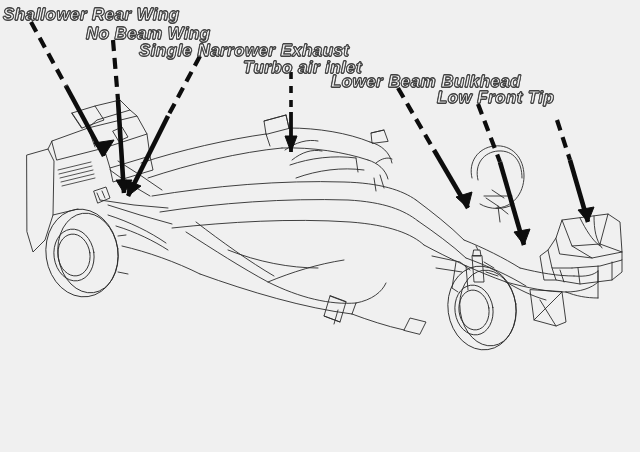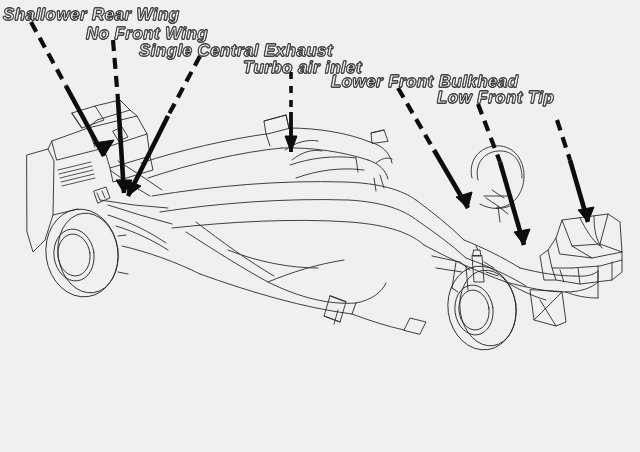--- a/index.html
+++ b/index.html
@@ -283,24 +283,24 @@
       <g>
         <line x1="557" y1="120" x2="570" y2="160" stroke-width="4.2" stroke-dasharray="11 7" stroke-linecap="butt"></line>
         <line x1="570" y1="160" x2="588" y2="222" stroke-width="4.6" stroke-linecap="butt"></line>
         <polygon points="588,222 578,210 594,207"></polygon>
       </g>
     </g>
   </svg>
 
   <div class="ann-label" style="left:3px;  top:6px;">Shallower Rear Wing</div>
 
-  <div class="ann-label" style="left:86px; top:25px;">No Front Wing</div>
-
-  <div class="ann-label" style="left:139px; top:42px;">Single Central Exhaust</div>
+  <div class="ann-label" style="left:86px; top:25px;">No Beam Wing</div>
+
+  <div class="ann-label" style="left:139px; top:42px;">Single Narrower Exhaust</div>
 
   <div class="ann-label" style="left:243px; top:59px;">Turbo air inlet</div>
 
-  <div class="ann-label" style="left:331px; top:73px;">Lower Front Bulkhead</div>
+  <div class="ann-label" style="left:331px; top:73px;">Lower Beam Bulkhead</div>
 
   <div class="ann-label" style="left:437px; top:89px;">Low Front Tip</div>
 
 
 </div>
 
 </body></html>

